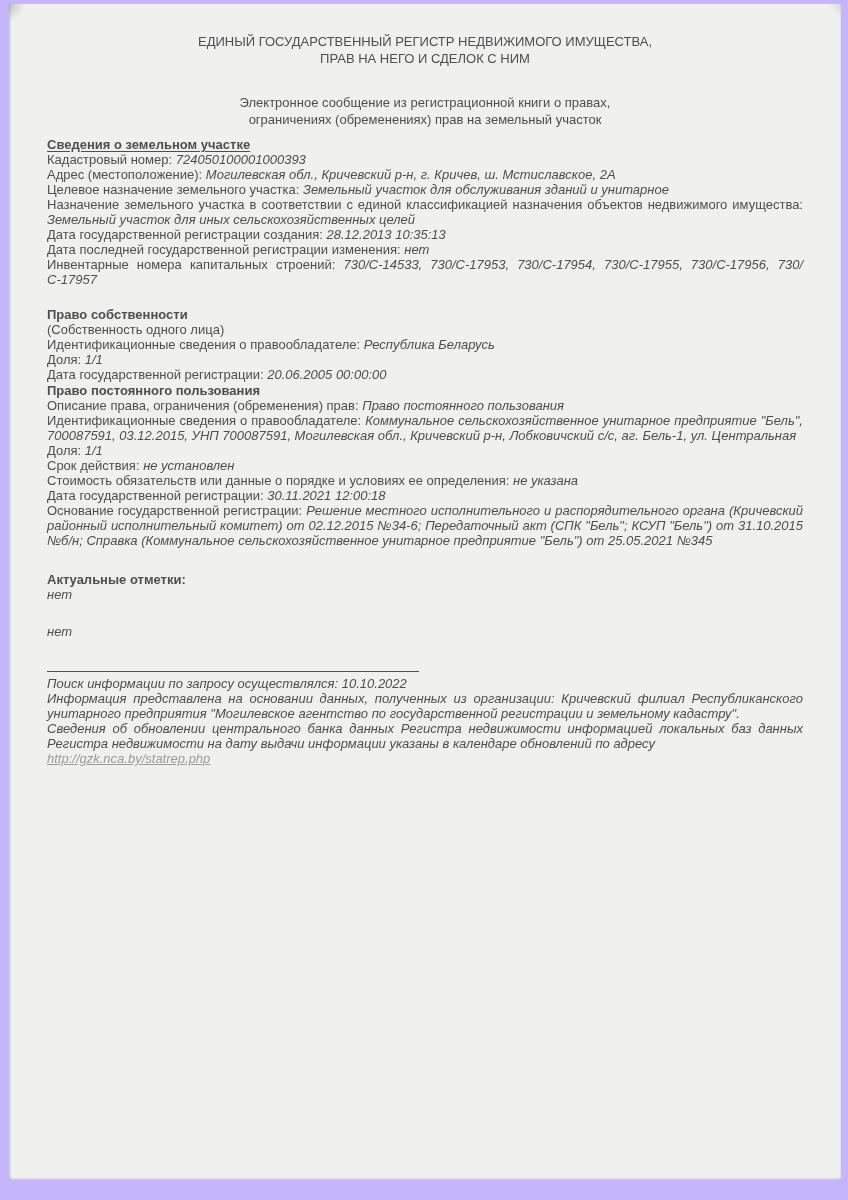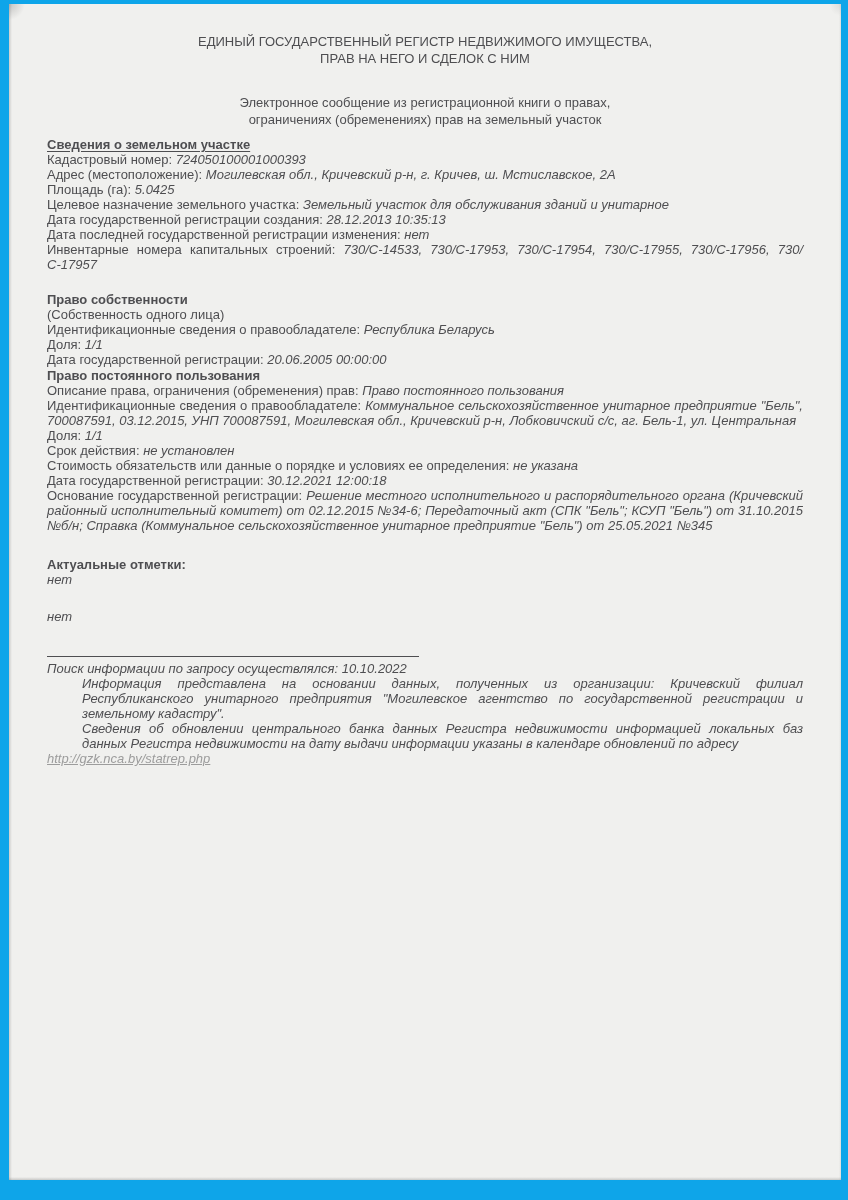--- a/index.html
+++ b/index.html
@@ -1,18 +1,18 @@
 <!DOCTYPE html>
 <html lang="ru" style="--text: #4e4e51; --page_bg: #f0f0ee; --link: #9c9c9c;"><head>
 <meta charset="utf-8">
 <style>
   html,body{margin:0;padding:0;background:#ffffff;}
   .page{
     position:relative;width:848px;height:1200px;overflow:hidden;
-    background:#0ea5e9;
+    background:#c4b5fd;
     font-family:"Liberation Sans",sans-serif;
   }
   
   .scan{
     position:absolute;left:9px;top:4px;width:832px;height:1176px;
     background:
       radial-gradient(circle at 0 0, rgba(40,40,40,.22), rgba(40,40,40,0) 16px),
       radial-gradient(circle at 100% 0, rgba(40,40,40,.10), rgba(40,40,40,0) 12px),
       linear-gradient(90deg, rgba(60,60,60,.20) 0, rgba(60,60,60,0) 3px),
       linear-gradient(270deg, rgba(60,60,60,.10) 0, rgba(60,60,60,0) 2px),
@@ -30,21 +30,21 @@
   .sec-heading.u{text-decoration:underline;text-underline-offset:2px;}
   .row{text-align:justify;}
   .val{font-style:italic;}
   .sec-parcel{margin-top:9px;}
   .sec-own{margin-top:20px;}
   .sec-perm{margin-top:1px;}
   .sec-marks{margin-top:24px;}
   .sec-notes{margin-top:22px;}
   .footer{margin-top:32px;font-style:italic;}
   .footer .divider{width:372px;height:0;border-top:1px solid var(--text,#4e4e51);margin:0 0 4px 0;}
-  .footer .ftext{text-align:justify;margin-left:35px;}
+  .footer .ftext{text-align:justify;}
   .link{color:var(--link,#9c9c9c);text-decoration:underline;cursor:pointer;}
 </style>
 </head>
 <body>
 
 <div class="page">
   <div class="scan">
     <div class="content">
 
       <div class="header">
@@ -53,43 +53,43 @@
         <div class="subtitle">
           <div>Электронное сообщение из регистрационной книги о правах,</div>
           <div>ограничениях (обременениях) прав на земельный участок</div>
         </div>
       </div>
 
       <div class="sec-parcel">
         <div class="sec-heading u">Сведения о земельном участке</div>
         <div class="row"><span class="lbl">Кадастровый номер:</span> <span class="val">724050100001000393</span></div>
         <div class="row"><span class="lbl">Адрес (местоположение):</span> <span class="val">Могилевская обл., Кричевский р-н, г. Кричев, ш. Мстиславское, 2А</span></div>
-        <div class="row"><span class="lbl">Площадь (га):</span> <span class="val">5.0425</span></div>
         <div class="row"><span class="lbl">Целевое назначение земельного участка:</span> <span class="val">Земельный участок для обслуживания зданий и унитарное</span></div>
+        <div class="row"><span class="lbl">Назначение земельного участка в соответствии с единой классификацией назначения объектов недвижимого имущества:</span> <span class="val">Земельный участок для иных сельскохозяйственных целей</span></div>
         <div class="row"><span class="lbl">Дата государственной регистрации создания:</span> <span class="val">28.12.2013 10:35:13</span></div>
         <div class="row"><span class="lbl">Дата последней государственной регистрации изменения:</span> <span class="val">нет</span></div>
         <div class="row"><span class="lbl">Инвентарные номера капитальных строений:</span> <span class="val">730/С-14533, 730/С-17953, 730/С-17954, 730/С-17955, 730/С-17956, 730/С-17957</span></div>
       </div>
 
       <div class="sec-own">
         <div class="sec-heading">Право собственности</div>
         <div>(Собственность одного лица)</div>
         <div class="row"><span class="lbl">Идентификационные сведения о правообладателе:</span> <span class="val">Республика Беларусь</span></div>
         <div class="row"><span class="lbl">Доля:</span> <span class="val">1/1</span></div>
         <div class="row"><span class="lbl">Дата государственной регистрации:</span> <span class="val">20.06.2005 00:00:00</span></div>
       </div>
 
       <div class="sec-perm">
         <div class="sec-heading">Право постоянного пользования</div>
         <div class="row"><span class="lbl">Описание права, ограничения (обременения) прав:</span> <span class="val">Право постоянного пользования</span></div>
         <div class="row"><span class="lbl">Идентификационные сведения о правообладателе:</span> <span class="val">Коммунальное сельскохозяйственное унитарное предприятие "Бель", 700087591, 03.12.2015, УНП 700087591, Могилевская обл., Кричевский р-н, Лобковичский с/с, аг. Бель-1, ул. Центральная</span></div>
         <div class="row"><span class="lbl">Доля:</span> <span class="val">1/1</span></div>
         <div class="row"><span class="lbl">Срок действия:</span> <span class="val">не установлен</span></div>
         <div class="row"><span class="lbl">Стоимость обязательств или данные о порядке и условиях ее определения:</span> <span class="val">не указана</span></div>
-        <div class="row"><span class="lbl">Дата государственной регистрации:</span> <span class="val">30.12.2021 12:00:18</span></div>
+        <div class="row"><span class="lbl">Дата государственной регистрации:</span> <span class="val">30.11.2021 12:00:18</span></div>
         <div class="row"><span class="lbl">Основание государственной регистрации:</span> <span class="val">Решение местного исполнительного и распорядительного органа (Кричевский районный исполнительный комитет) от 02.12.2015 №34-6; Передаточный акт (СПК "Бель"; КСУП "Бель") от 31.10.2015 №б/н; Справка (Коммунальное сельскохозяйственное унитарное предприятие "Бель") от 25.05.2021 №345</span></div>
       </div>
 
       <div class="sec-marks">
         <div class="sec-heading">Актуальные отметки:</div>
         <div class="val">нет</div>
       </div>
 
       <div class="sec-notes">
         <div class="val">нет</div>

